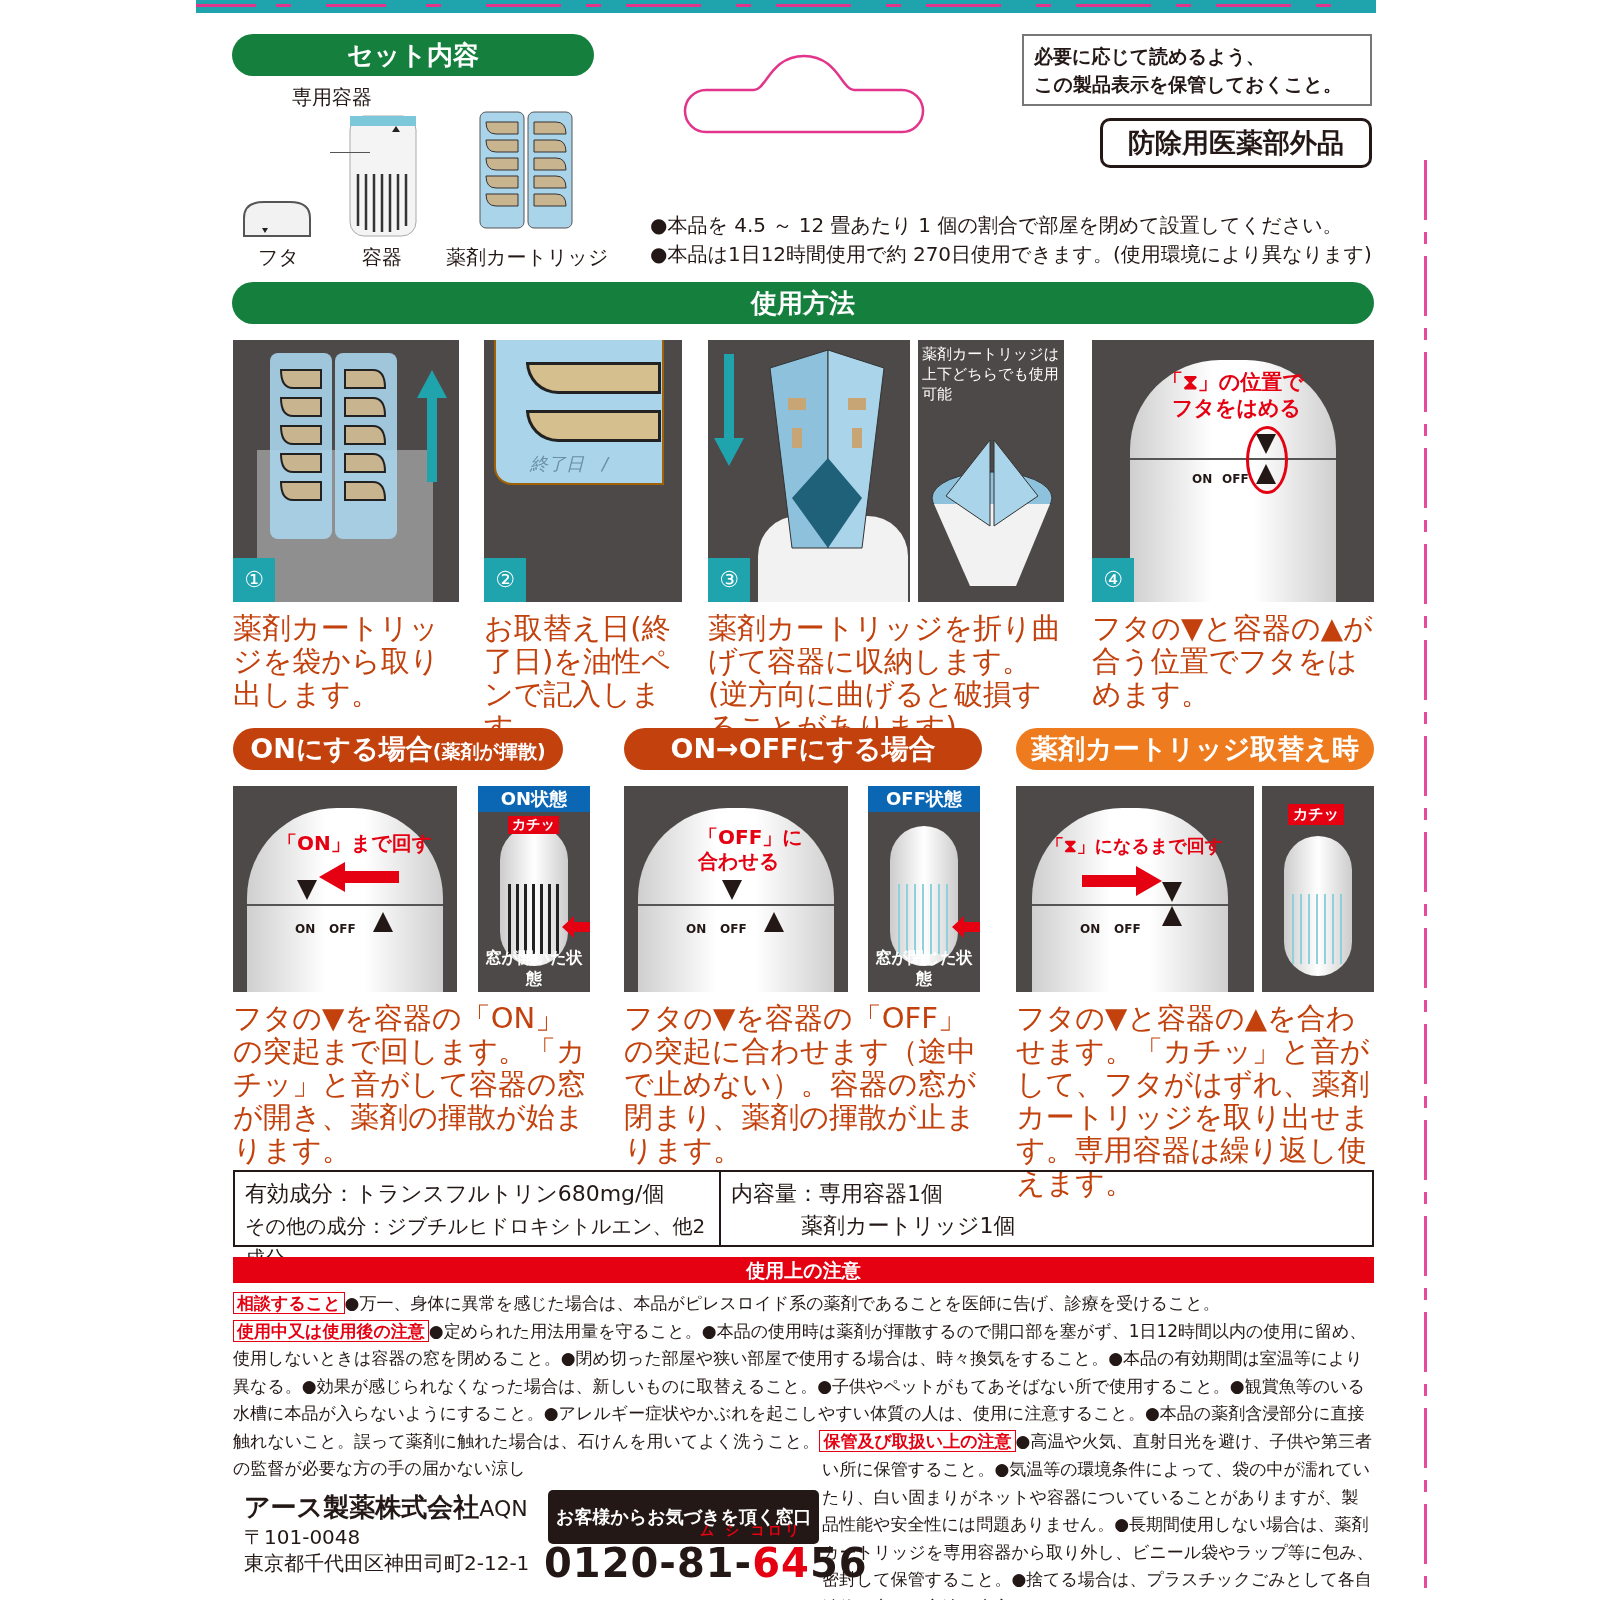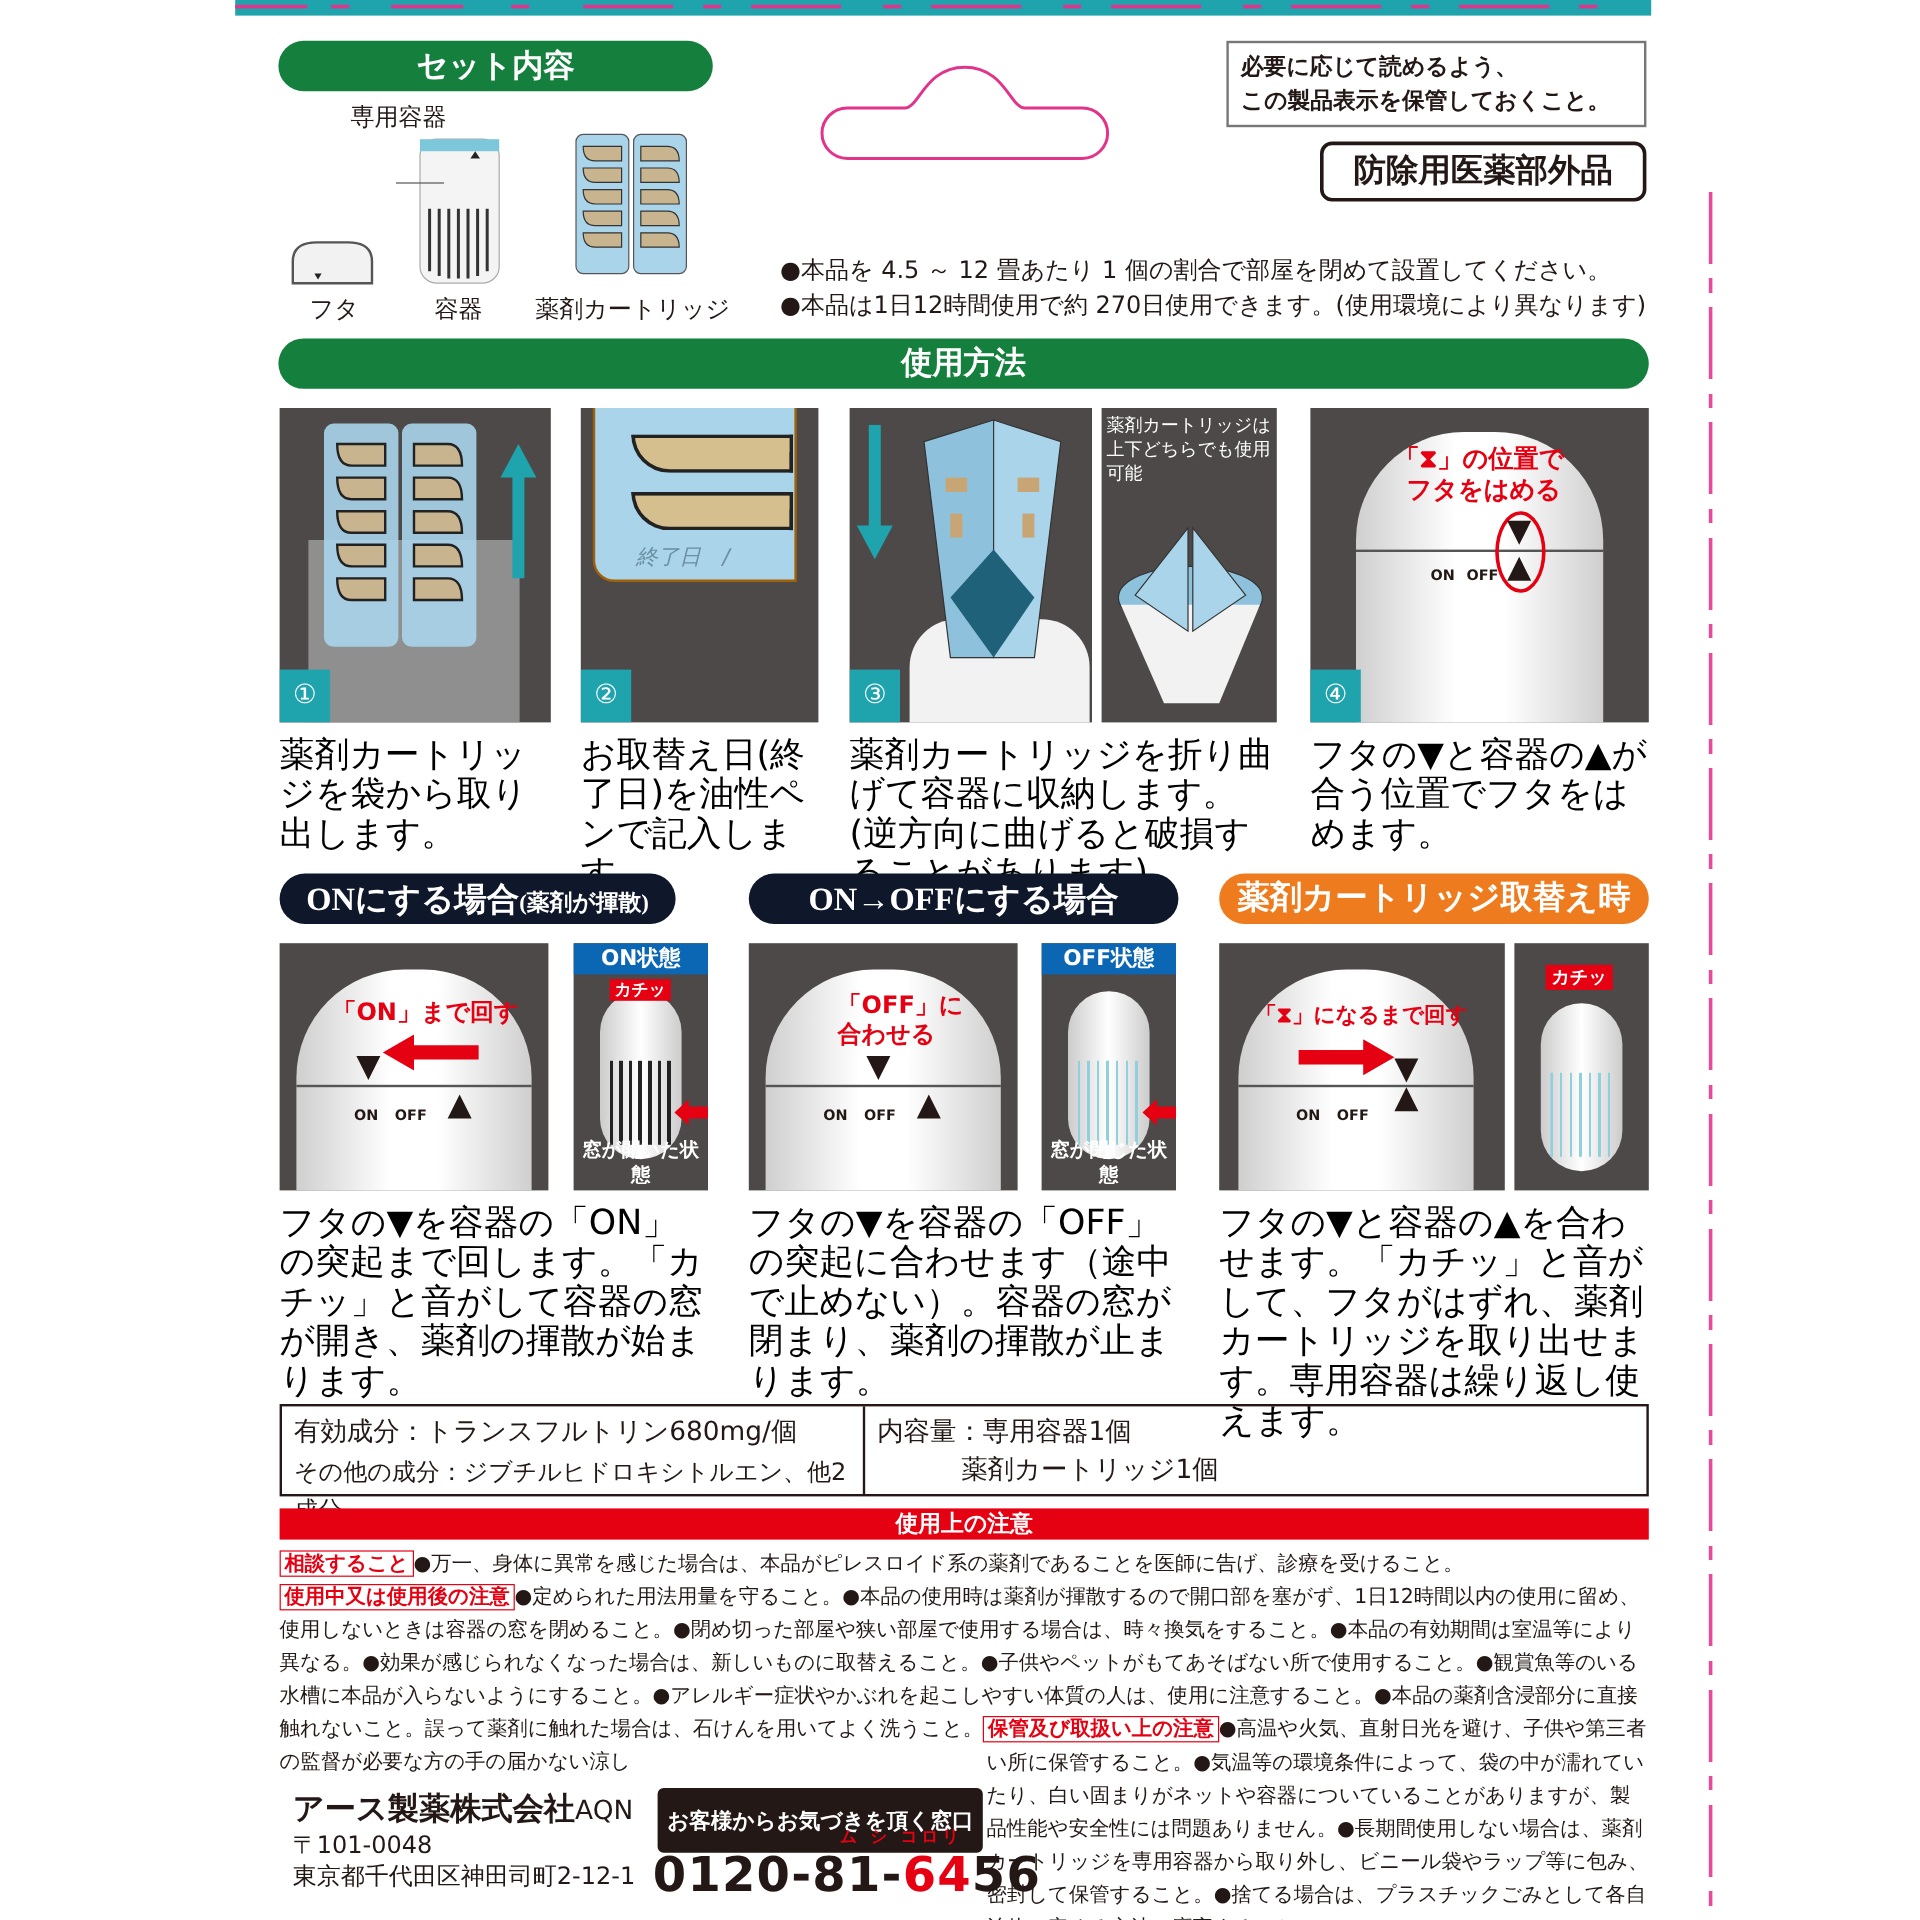--- a/index.html
+++ b/index.html
@@ -6,32 +6,32 @@
   body { width: 1600px; height: 1600px; background: #fff; position: relative; overflow: hidden;
          font-family: "DejaVu Sans", "Liberation Sans", sans-serif; color: #231815; }
   .abs { position: absolute; }
   
   .top-strip { left: 196px; top: 0; width: 1180px; height: 13px; background: #1fa3ad; }
   .top-strip .dash { position: absolute; top: 4px; height: 3px; background: #e2348a; }
   .right-dash { left: 1424px; top: 160px; width: 3px; height: 1440px;
     background: repeating-linear-gradient(to bottom, #e8499a 0 60px, transparent 60px 72px, #e8499a 72px 84px, transparent 84px 96px); }
   .pill { border-radius: 22px; color: #fff; text-align: center; font-weight: bold; }
   .teal { background: #15803d; }
-  .blue { background: #0f172a; font-family: Liberation Serif, serif; }
+  .blue { background: #c2410c; }
   .orange { background: #ee7b1d; }
   .red { background: #e50012; }
   .hdr-set { left: 232px; top: 34px; width: 362px; height: 42px; font-size: 26px; line-height: 42px; }
   .label-sm { font-size: 20px; color: #231815; }
   .notice-box { left: 1022px; top: 34px; width: 350px; height: 72px; border: 2px solid #777; font-size: 19px; font-weight: bold; padding: 6px 10px; line-height: 28px; }
   .quasi-box { left: 1100px; top: 118px; width: 272px; height: 50px; border: 3px solid #231815; border-radius: 10px; font-size: 27px; font-weight: bold; text-align: center; line-height: 44px; }
   .info-line { font-size: 20px; white-space: nowrap; }
   .hdr-usage { left: 232px; top: 282px; width: 1142px; height: 42px; font-size: 26px; line-height: 42px; }
   .panel { background: #4d4948; overflow: hidden; }
   .step-num { position: absolute; left: 0; bottom: 0; width: 42px; height: 44px; background: #1fa3ad; color: #fff; font-size: 22px; text-align: center; line-height: 44px; }
-  .body-txt { font-size: 29px; line-height: 33px; color: #000000; }
+  .body-txt { font-size: 29px; line-height: 33px; color: #c2410c; }
   .hdr-sub { height: 42px; font-size: 27px; line-height: 42px; }
   .state-tag { position: absolute; top: 0; left: 0; right: 0; height: 26px; background: #0b67b4; color: #fff; font-size: 18px; font-weight: bold; text-align: center; line-height: 26px; }
   .state-cap { position: absolute; bottom: 2px; left: 0; right: 0; color: #fff; font-size: 16px; font-weight: bold; text-align: center; }
   .red-txt { color: #e50012; font-weight: bold; }
   .cap-shape { position: absolute; background: linear-gradient(90deg, #cfcfcf, #fff 40%, #fff 60%, #cfcfcf); border-radius: 90px 90px 0 0; }
   .spec-table { left: 233px; top: 1170px; width: 1141px; height: 77px; border: 2px solid #231815; display: flex; }
   .spec-cell { border-right: 2px solid #231815; padding: 6px 10px; font-size: 22px; line-height: 32px; }
   .spec-cell:last-child { border-right: none; }
   .caution-bar { left: 233px; top: 1257px; width: 1141px; height: 26px; color: #fff; font-size: 19px; font-weight: bold; text-align: center; line-height: 26px; }
   .caution-txt { left: 233px; top: 1290px; width: 1141px; font-size: 17px; line-height: 27.5px; }

